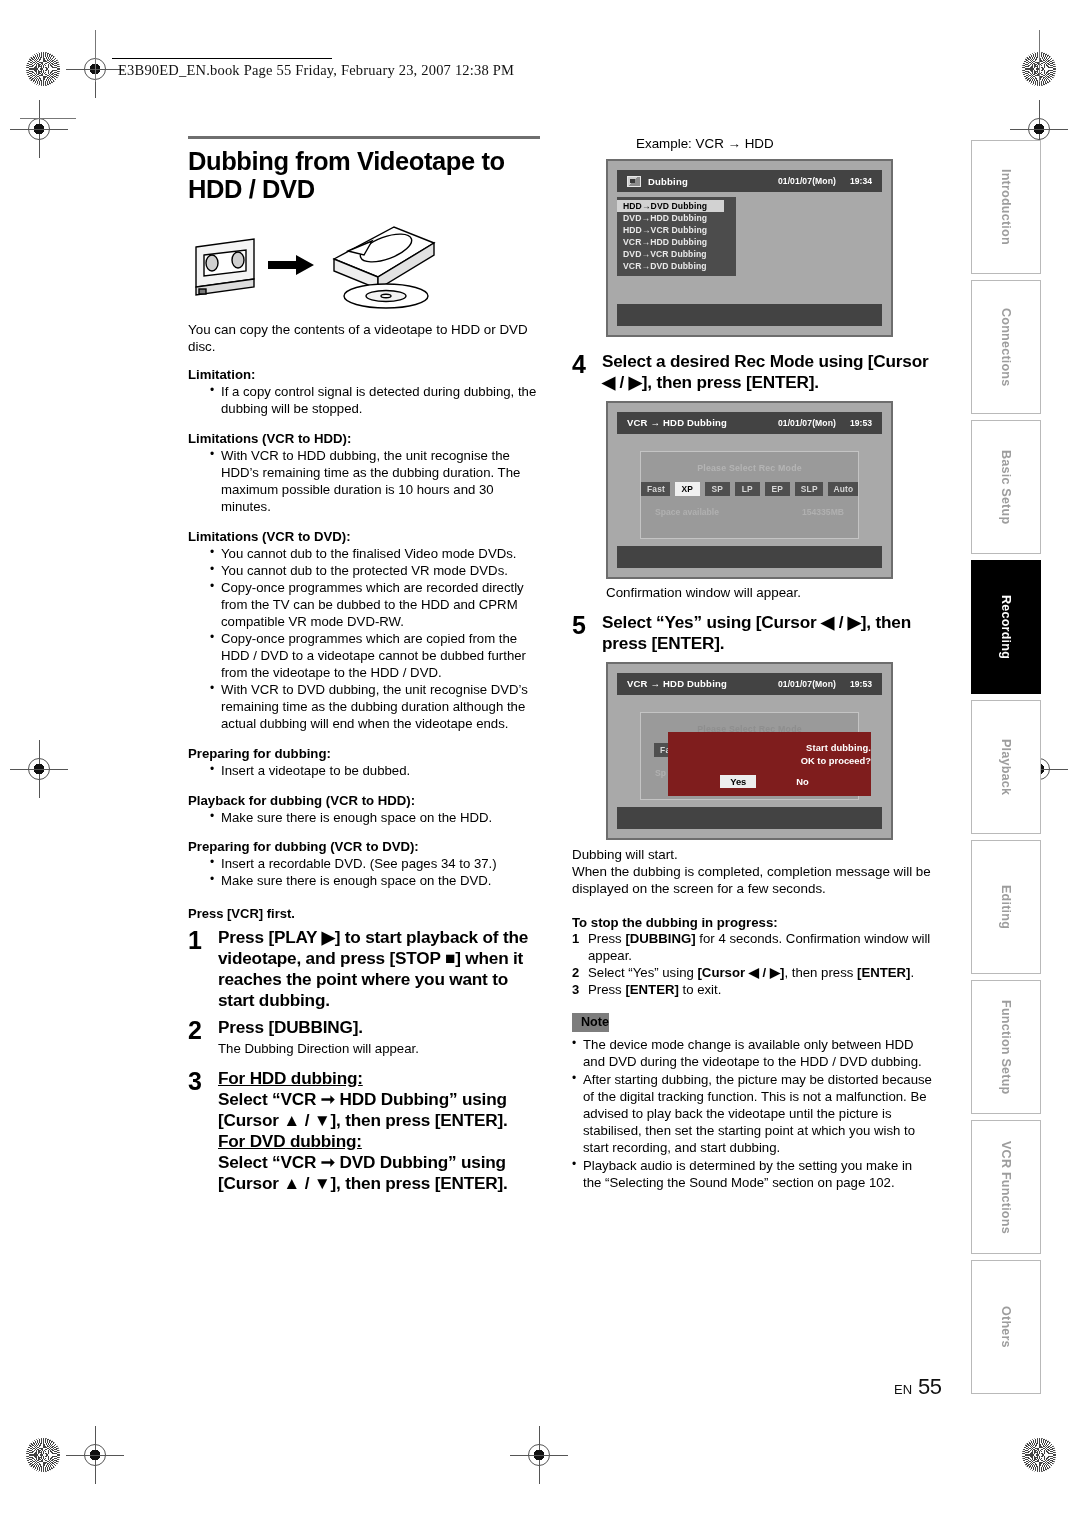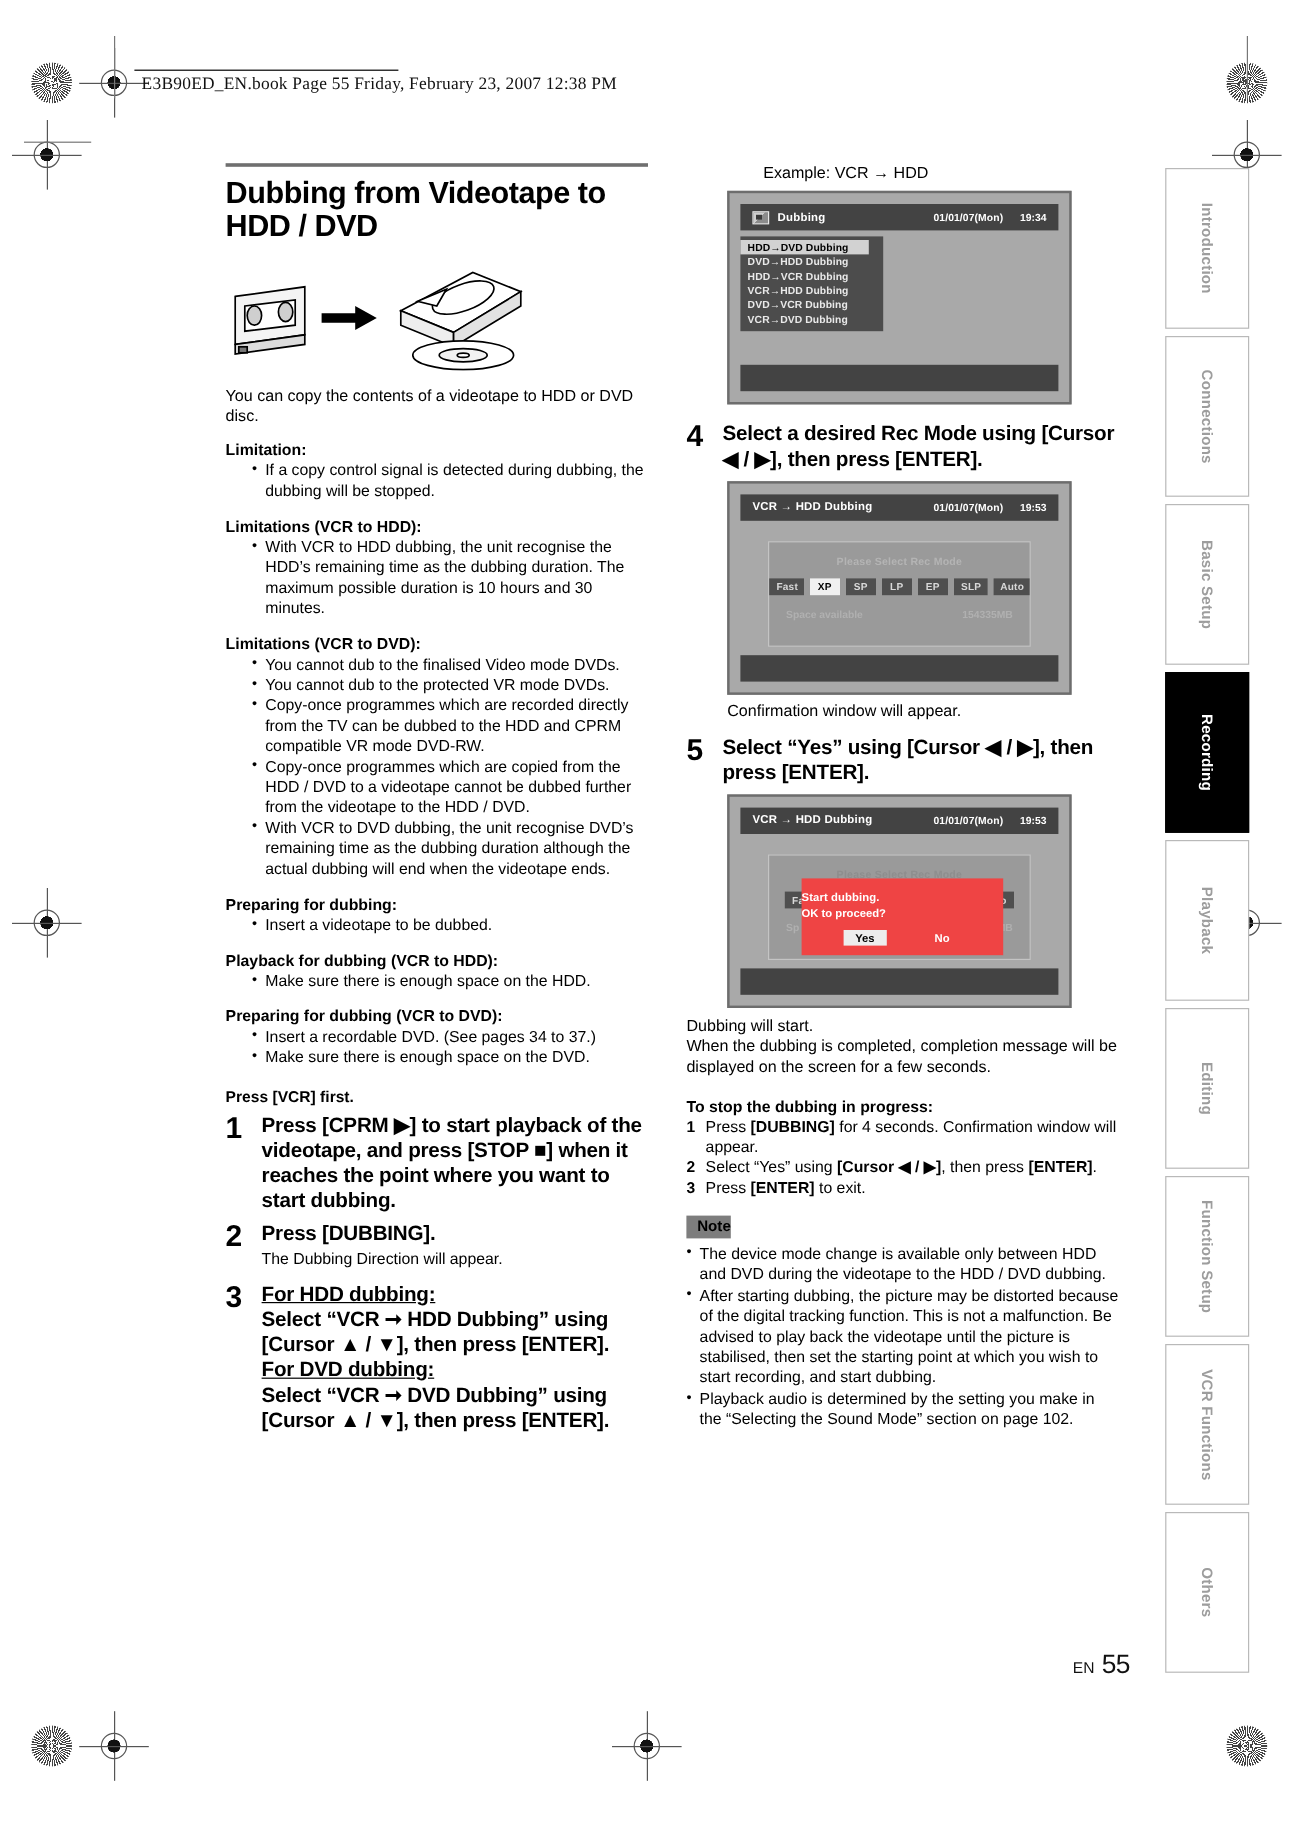--- a/index.html
+++ b/index.html
@@ -149,22 +149,22 @@
   }
   .rec-btn.sel { background:#f0f0f0; color:#000; }
   .rec-space {
     display:flex; margin:11px 14px 0 14px; color:#b0b0b0;
     font-size:8.6px; font-weight:bold;
   }
   .rec-space .sp { flex:1 1 auto; }
 
   
   .cf-dialog {
-    position:absolute; left:60px; top:68px; width:168px; height:64px;
-    background:#ef4444; color:#fff; text-align:left; z-index:5;
+    position:absolute; left:60px; top:68px; width:203px; height:64px;
+    background:#7f1d1d; color:#fff; text-align:right; z-index:5;
   }
   .cf-dialog .l { font-size:9.4px; font-weight:bold; margin-top:10px; letter-spacing:.1px; }
   .cf-dialog .l2 { font-size:9.4px; font-weight:bold; margin-top:2px; }
   .cf-btns { display:flex; justify-content:center; gap:30px; margin-top:9px; }
   .cf-btn { font-size:9.4px; font-weight:bold; padding:1px 10px; }
   .cf-btn.sel { background:#ededed; color:#000; }
   .cf-btn.plain { color:#fff; }
 
   .cap-under { font-size:13.4px; margin:2px 0 12px 34px; }
 
@@ -323,21 +323,21 @@
     <ul class="bul tight">
       <li>Insert a recordable DVD. (See pages 34 to 37.)</li>
       <li>Make sure there is enough space on the DVD.</li>
     </ul>
 
     <div class="press-first">Press [VCR] first.</div>
 
     <div class="step">
       <div class="step-num">1</div>
       <div class="step-body">
-        <p class="step-text"><span>Press [CPRM </span><span class="arrow-g">▶</span><span>] to start playback of the videotape, and press [STOP </span><span class="arrow-g">■</span><span>] when it reaches the point where you want to start dubbing.</span></p>
+        <p class="step-text"><span>Press [PLAY </span><span class="arrow-g">▶</span><span>] to start playback of the videotape, and press [STOP </span><span class="arrow-g">■</span><span>] when it reaches the point where you want to start dubbing.</span></p>
       </div>
     </div>
 
     <div class="step" style="margin-top:6px;">
       <div class="step-num">2</div>
       <div class="step-body">
         <p class="step-text">Press [DUBBING].</p>
         <p class="step-note">The Dubbing Direction will appear.</p>
       </div>
     </div>

